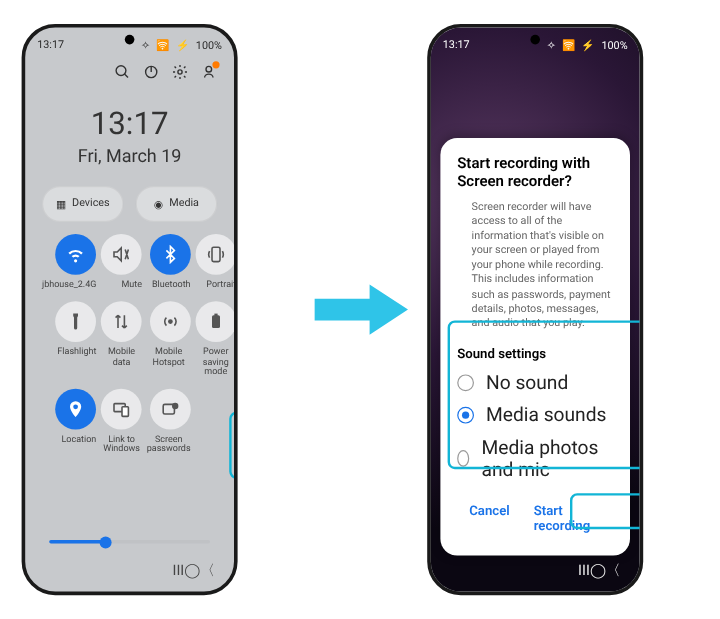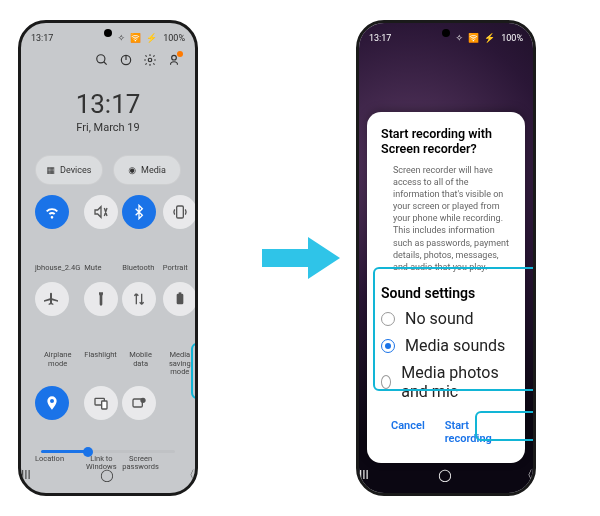--- a/index.html
+++ b/index.html
@@ -56,78 +56,78 @@
   .notif-badge::after {
     content: ""; position: absolute; top: -2px; right: -2px;
     width: 6px; height: 6px; background: #ff7a00; border-radius: 50%;
   }
   
   .clock {
     position: absolute; top: 66px; width: 100%;
     text-align: center; color: #333;
   }
   .clock .time { font-size: 26px; font-weight: 400; }
-  .clock .date { font-size: 11px; margin-top: 2px; }
+  .clock .date { font-size: 15px; margin-top: 2px; }
   
   .pills {
     position: absolute; top: 132px; left: 14px; right: 14px;
     display: flex; gap: 10px;
   }
   .pill {
     flex: 1; height: 30px;
     background: rgba(255,255,255,0.35);
     border: 1px solid rgba(0,0,0,0.06);
     border-radius: 16px;
     display: flex; align-items: center; justify-content: center;
     font-size: 9px; color: #333; gap: 5px;
   }
   
   .tiles {
     position: absolute; top: 172px; left: 14px; right: 14px;
     display: grid; grid-template-columns: repeat(4,1fr);
     row-gap: 10px; column-gap: 4px;
   }
-  .tile { display: flex; flex-direction: column; align-items: flex-start; gap: 31px; }
+  .tile { display: flex; flex-direction: column; align-items: flex-end; }
   .tile .circle {
     width: 34px; height: 34px; border-radius: 50%;
     background: rgba(255,255,255,0.6);
     display:flex; align-items:center; justify-content:center;
     color:#555;
   }
   .tile.active .circle { background: #1a73e8; color:#fff; }
   .tile .lbl { font-size: 7.5px; color:#444; margin-top:4px; text-align:center; line-height:1.1; max-width:46px; }
   
   .slider {
     position: absolute; bottom: 40px; left: 20px; right: 20px;
     height: 3px; background: #c0c2c5; border-radius: 2px;
   }
   .slider .fill { position:absolute; left:0; top:0; height:100%; width:35%; background:#1a73e8; border-radius:2px; }
   .slider .thumb { position:absolute; left:35%; top:50%; width:10px; height:10px; background:#1a73e8; border-radius:50%; transform:translate(-50%,-50%); }
   
   .navbar {
-    position:absolute; bottom:6px; left:0; right:0;
-    display:flex; justify-content:space-between; align-items:center;
+    position:absolute; bottom:6px; left:0; right:16px;
+    display:flex; justify-content:flex-end; align-items:center;
     height:24px; color:#444; font-size:12px;
   }
   .phone-right .navbar { color:#eee; }
   
   .phone-right .bg-dark {
     position:absolute; inset:0;
     background: radial-gradient(circle at 30% 30%, #5a3a63 0%, #2a1636 40%, #0b0712 80%);
   }
   
   .dialog {
     position:absolute; bottom:30px; left:8px; right:8px;
     background:#fff; border-radius:14px;
     padding:14px 14px 12px;
     box-shadow: 0 -2px 10px rgba(0,0,0,0.3);
   }
   .dialog .title { font-size:12.5px; font-weight:600; color:#000000; margin-bottom:8px; }
   .dialog .body { font-size:9px; color:#666; line-height:1.35; margin-bottom:12px;margin-left:12px; }
-  .dialog .section-label { font-size:14px; font-weight:600; margin-bottom:0; }
+  .dialog .section-label { font-size:11px; font-weight:600; margin-bottom:0; }
   .radio-row { display:flex; align-items:center; gap:10px; margin:8px 0; font-size:16px; color:#222; }
   .radio {
     width:14px; height:14px; border:1.5px solid #999; border-radius:50%;
     position:relative;
   }
   .radio.selected { border-color:#1a73e8; }
   .radio.selected::after {
     content:""; position:absolute; inset:3px; background:#1a73e8; border-radius:50%;
   }
   .dialog .actions { display:flex; justify-content:flex-end; margin-top:12px; }
@@ -239,50 +239,51 @@
             <rect x="7" y="3" width="10" height="18" rx="2"></rect>
             <path d="M4 8a8 8 0 000 8M20 8a8 8 0 010 8"></path>
           </svg>
         </div>
       <div class="lbl">Portrait</div>
     </div>
 
     <div class="tile">
       <div class="circle">
           <svg width="16" height="16" viewBox="0 0 24 24" fill="currentColor">
-            <path d="M21 14l-9-3V4a1.5 1.5 0 00-3 0v7l-9 3v2l9-2v4l-2 1v2l3.5-1 3.5 1v-2l-2-1v-4l9 2z"></path>
-          </svg>
-        </div>
-      <div class="lbl">Airplane mode</div>
-    </div>
-    <div class="tile">
-      <div class="circle">
-          <svg width="16" height="16" viewBox="0 0 24 24" fill="currentColor">
             <path d="M9 2h6v3l-1 2v13a2 2 0 01-4 0V7L9 5z"></path>
           </svg>
         </div>
       <div class="lbl">Flashlight</div>
     </div>
     <div class="tile">
       <div class="circle">
           <svg width="16" height="16" viewBox="0 0 24 24" fill="none" stroke="currentColor" stroke-width="2">
             <path d="M8 4v16M8 4l-3 3M8 4l3 3M16 20V4M16 20l-3-3M16 20l3-3"></path>
           </svg>
         </div>
       <div class="lbl">Mobile data</div>
+    </div>
+    <div class="tile">
+      <div class="circle">
+          <svg width="16" height="16" viewBox="0 0 24 24" fill="none" stroke="currentColor" stroke-width="2">
+            <circle cx="12" cy="12" r="2" fill="currentColor"></circle>
+            <path d="M7 17a7 7 0 010-10M17 7a7 7 0 010 10"></path>
+          </svg>
+        </div>
+      <div class="lbl">Mobile Hotspot</div>
     </div>
 
     <div class="tile">
       <div class="circle">
           <svg width="16" height="16" viewBox="0 0 24 24" fill="currentColor">
             <rect x="7" y="4" width="10" height="16" rx="2"></rect>
             <rect x="10" y="2" width="4" height="3"></rect>
           </svg>
         </div>
-      <div class="lbl">Media saving mode</div>
+      <div class="lbl">Power saving mode</div>
     </div>
     <div class="tile active">
       <div class="circle">
           <svg width="16" height="16" viewBox="0 0 24 24" fill="currentColor">
             <path d="M12 2a7 7 0 00-7 7c0 5 7 13 7 13s7-8 7-13a7 7 0 00-7-7zm0 10a3 3 0 110-6 3 3 0 010 6z"></path>
           </svg>
         </div>
       <div class="lbl">Location</div>
     </div>
     <div class="tile">

